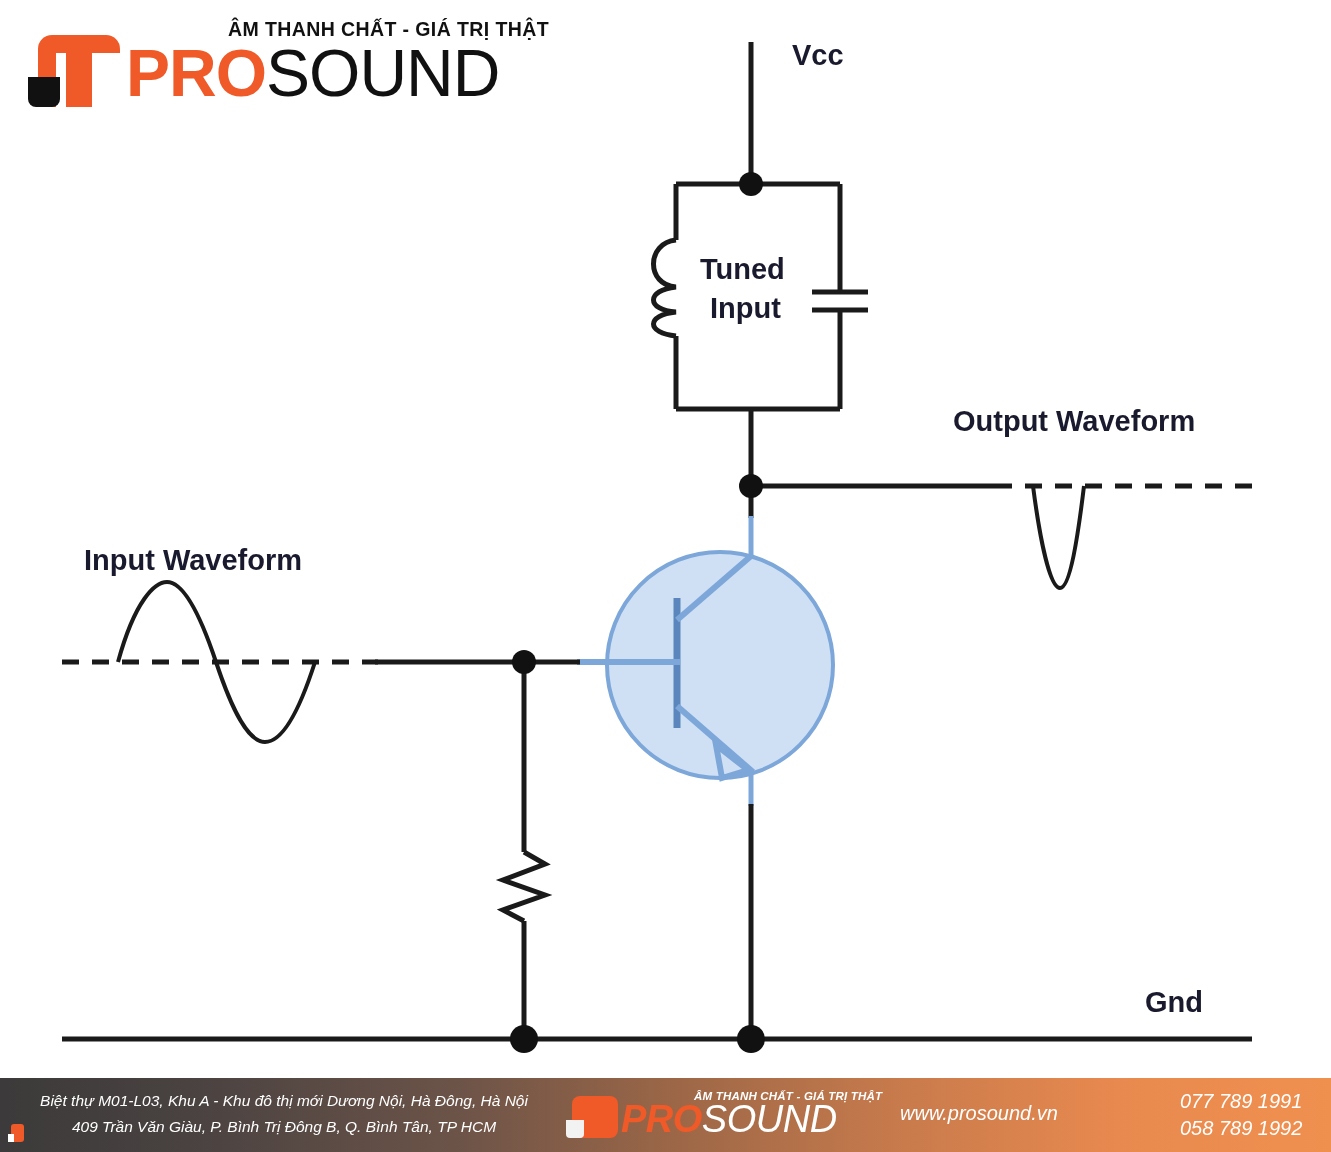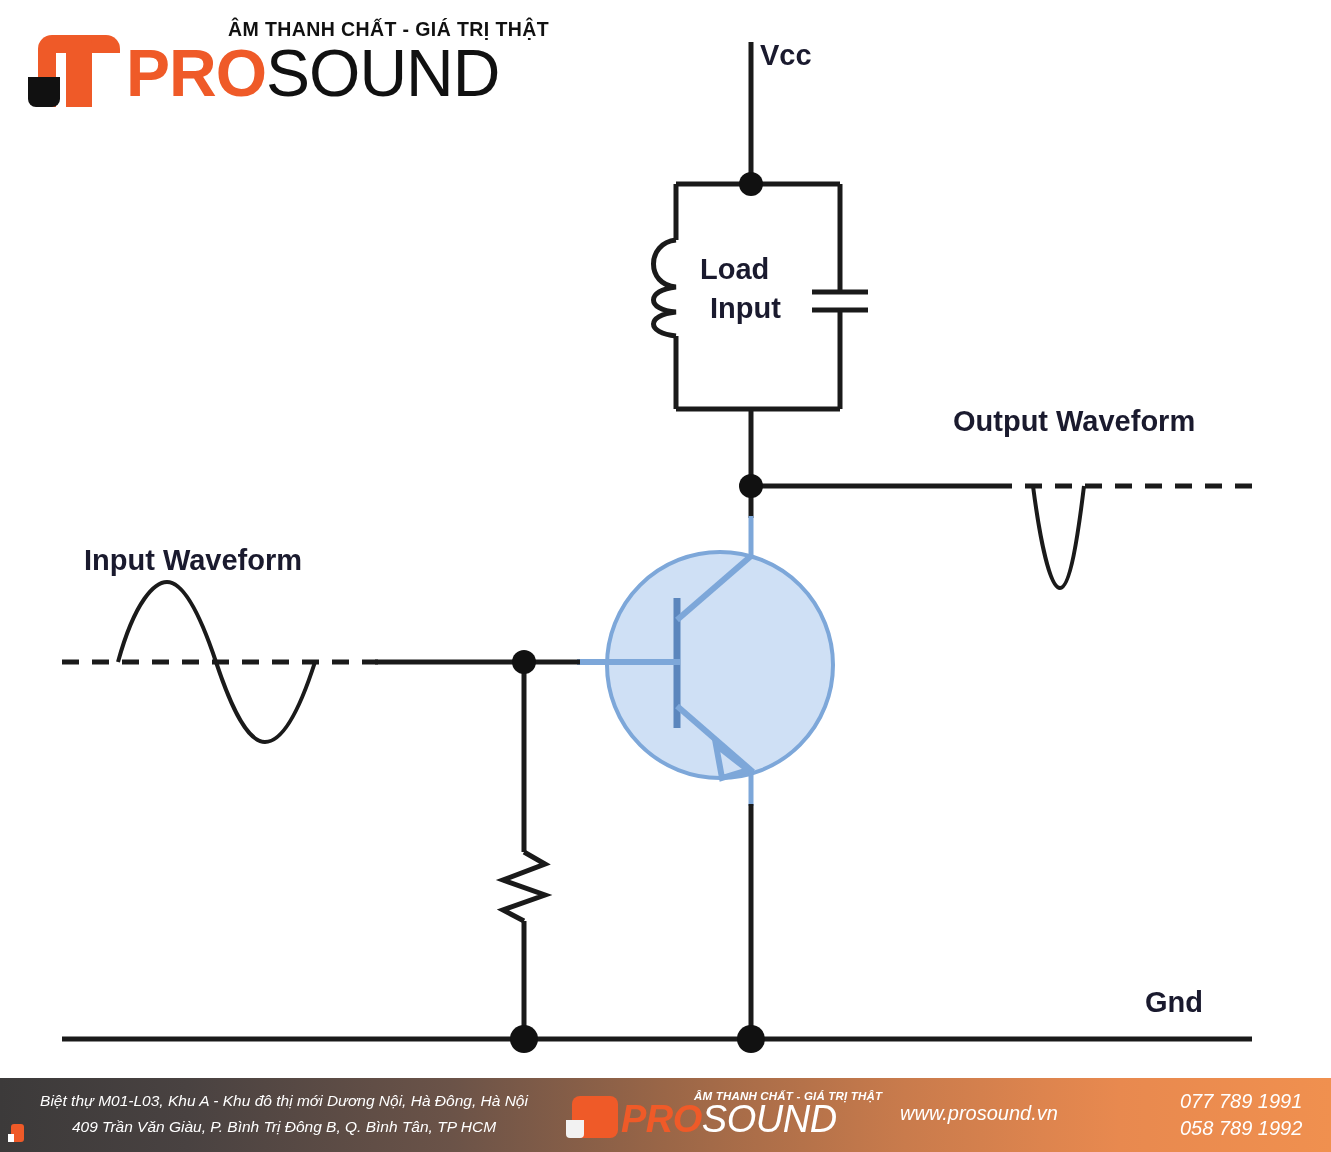--- a/index.html
+++ b/index.html
@@ -311,23 +311,23 @@
       <line x1="62" y1="1039" x2="1252" y2="1039" stroke="#1a1a1a" stroke-width="5"></line>
 
       <circle cx="751" cy="184" r="12" fill="#111111"></circle>
       <circle cx="751" cy="486" r="12" fill="#111111"></circle>
       <circle cx="524" cy="662" r="12" fill="#111111"></circle>
       <circle cx="524" cy="1039" r="14" fill="#111111"></circle>
       <circle cx="751" cy="1039" r="14" fill="#111111"></circle>
     </svg>
 
     
-    <div class="clabel" style="left:760px; top:39px;">Vcc</div>
-
-    <div class="clabel" style="left:700px; top:253px;">Load</div>
+    <div class="clabel" style="left:792px; top:39px;">Vcc</div>
+
+    <div class="clabel" style="left:700px; top:253px;">Tuned</div>
     <div class="clabel" style="left:710px; top:292px;">Input</div>
 
     <div class="clabel" style="left:84px; top:544px;">Input Waveform</div>
 
     <div class="clabel" style="left:953px; top:405px;">Output Waveform</div>
 
     <div class="clabel" style="left:1145px; top:986px;text-align:center;">Gnd</div>
   </div>
 
   <div id="footer">

